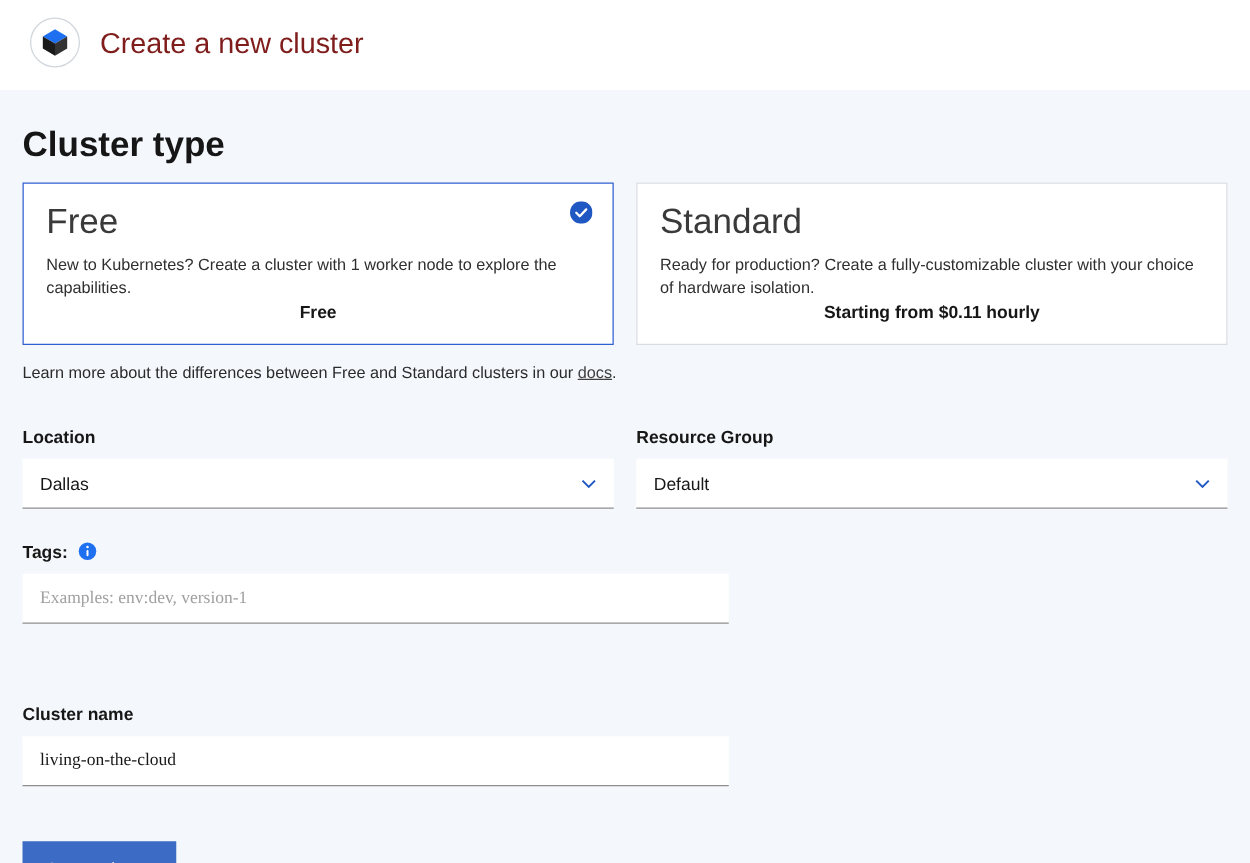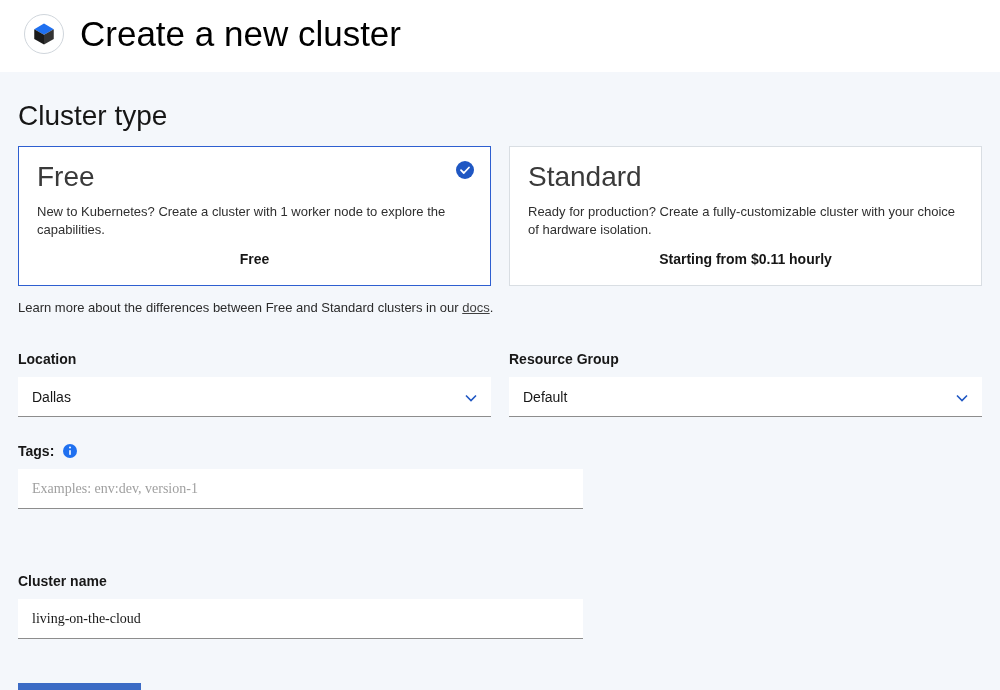--- a/index.html
+++ b/index.html
@@ -24,31 +24,31 @@
     height: 40px;
     border-radius: 50%;
     border: 1px solid #d0d6dc;
     display: flex;
     align-items: center;
     justify-content: center;
     margin-right: 16px;
     background: #fff;
   }
   .header-title {
-    font-size: 35px;
+    font-size: 23px;
     font-weight: 400;
-    color: #000000;
+    color: #7f1d1d;
   }
   .main {
     background: #f4f7fb;
     padding: 28px 18px 30px 18px;
   }
   .section-title {
     font-size: 28px;
-    font-weight: 400;
+    font-weight: 700;
     color: #161616;
     margin-bottom: 14px;
   }
   .card-row {
     display: flex;
     gap: 18px;
     margin-bottom: 14px;
   }
   .card {
     flex: 1;
@@ -65,21 +65,21 @@
   .card-title {
     font-size: 28px;
     font-weight: 400;
     color: #3a3a3a;
     margin-bottom: 10px;
   }
   .card-desc {
     font-size: 13px;
     color: #2f2f2f;
     line-height: 1.4;
-    margin-bottom: 12px;
+    margin-bottom: 2px;
   }
   .card-price {
     font-size: 14px;
     font-weight: 700;
     text-align: center;
     color: #161616;
   }
   .card-check {
     position: absolute;
     top: 14px;

